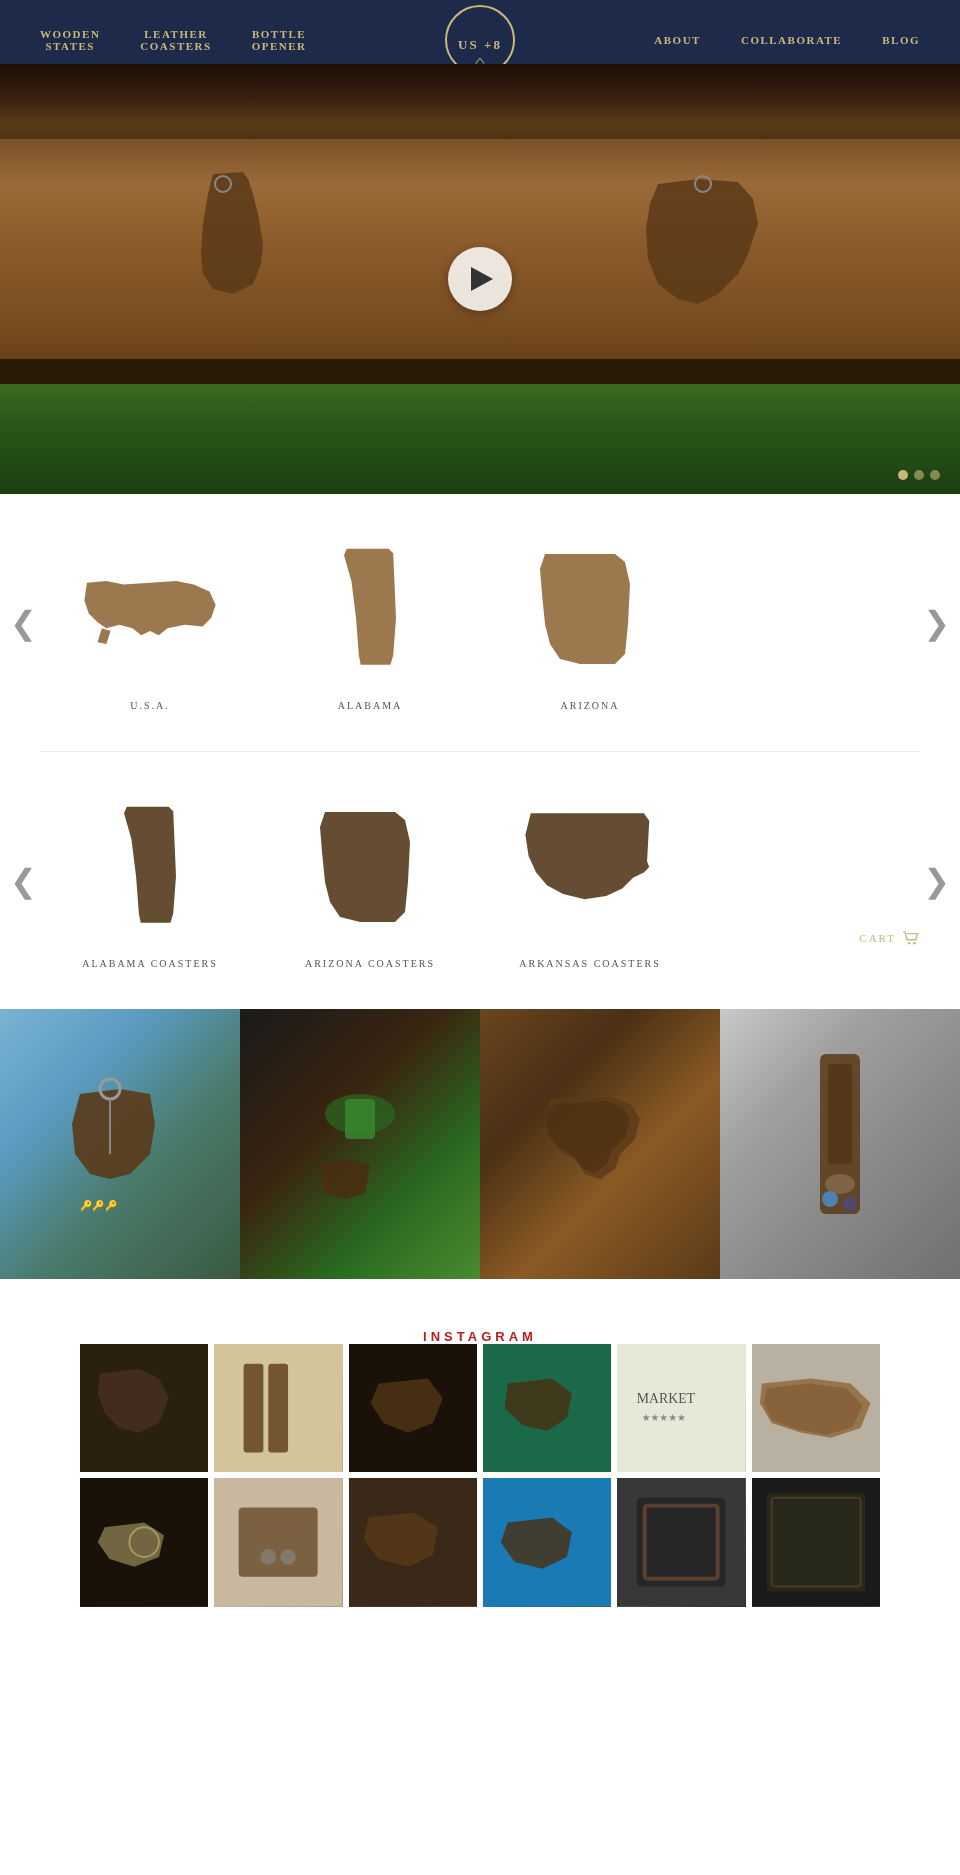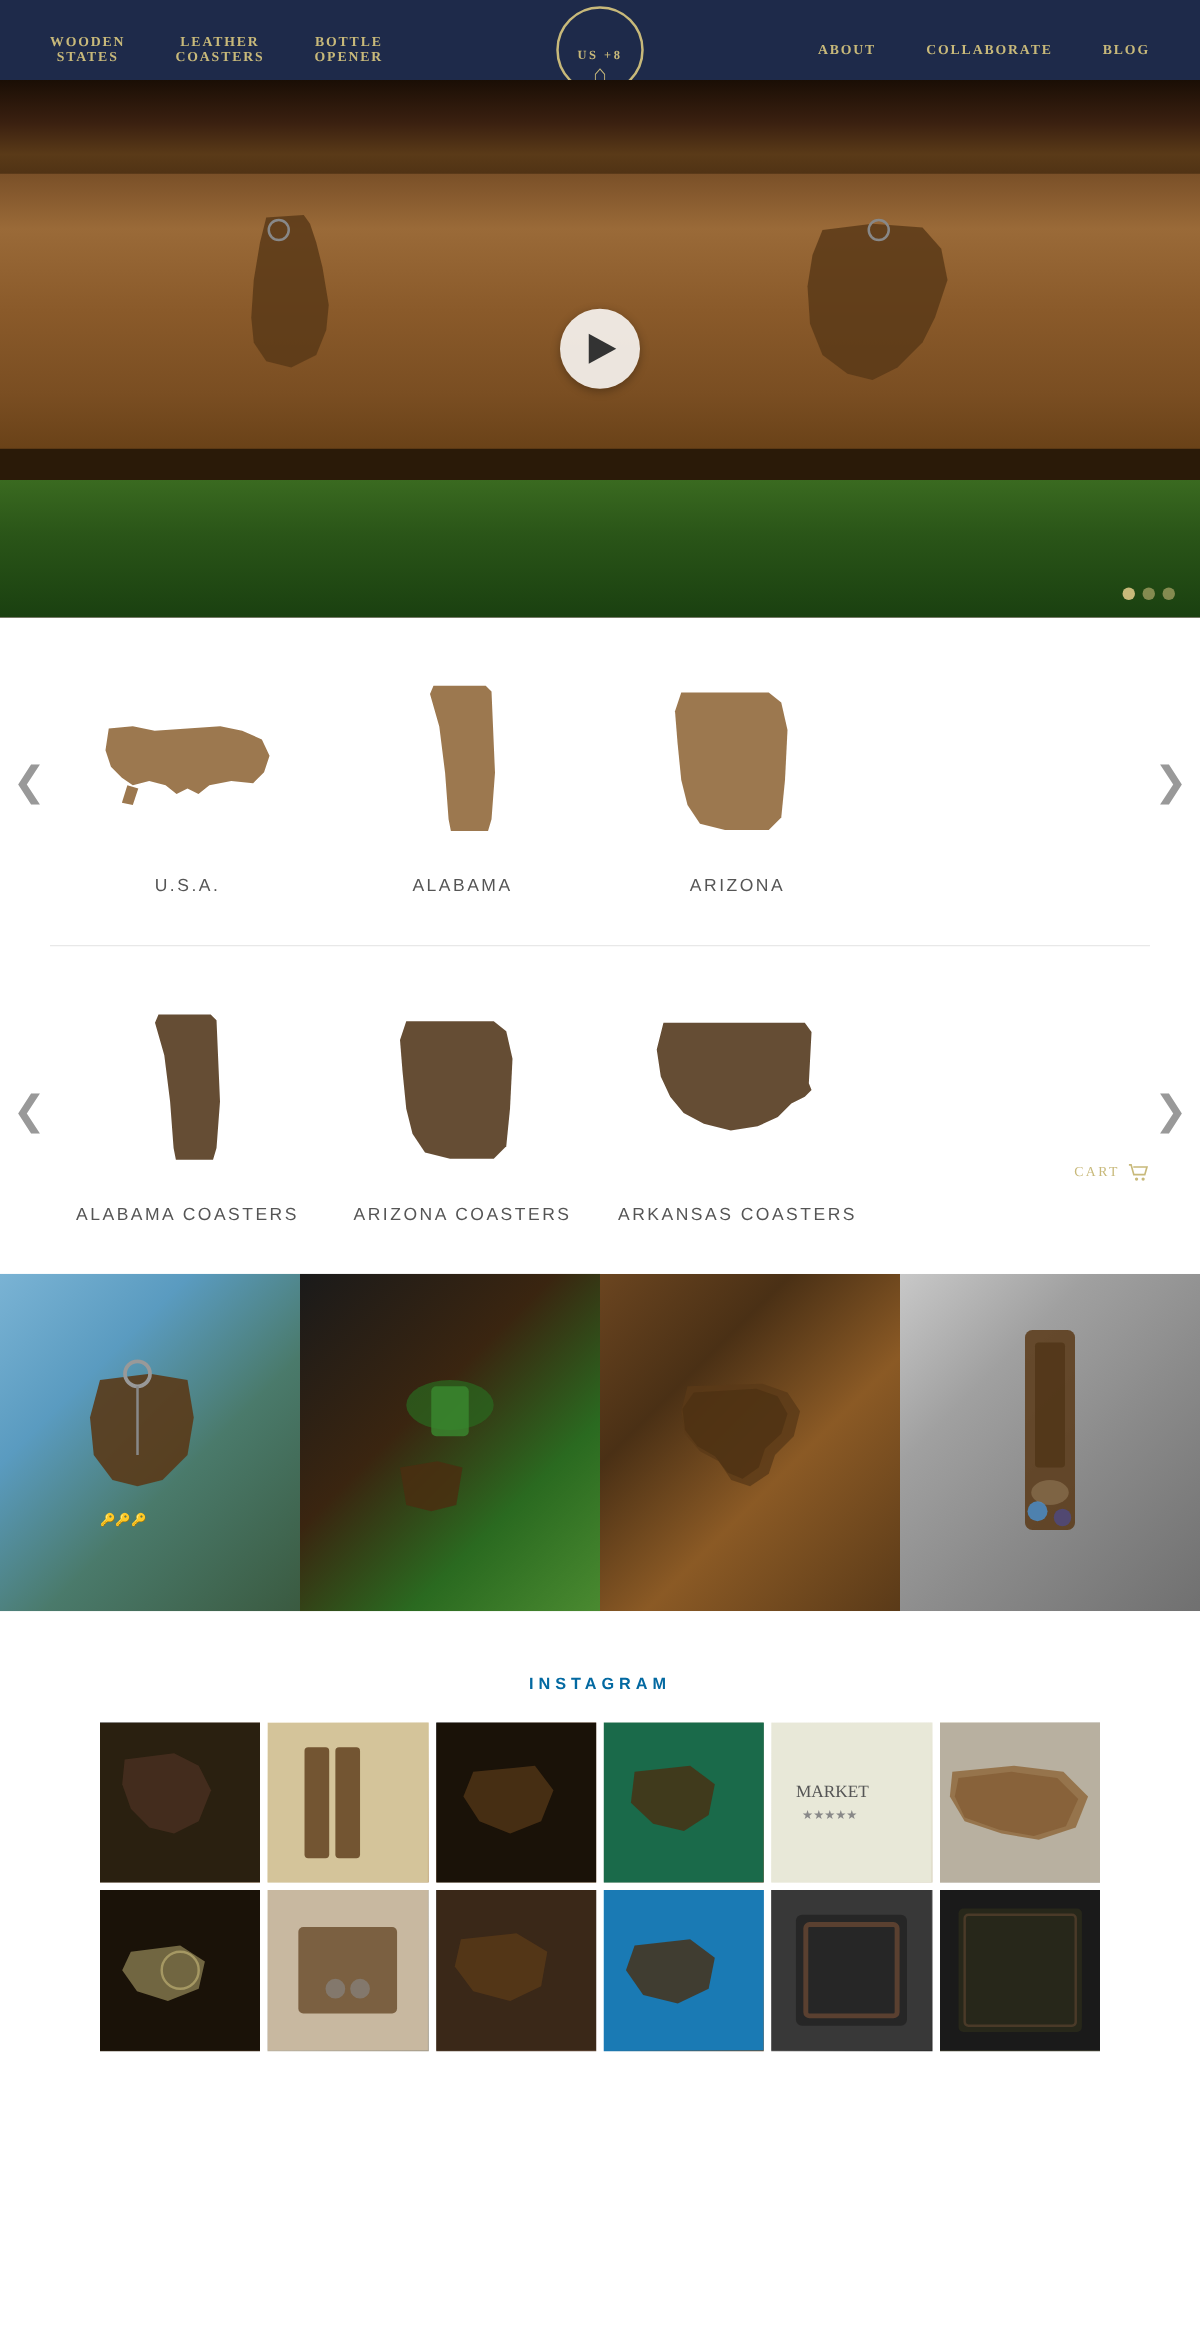--- a/index.html
+++ b/index.html
@@ -32,21 +32,21 @@
       background: #1e2a4a;
       border: 2px solid #c8b97a;
       border-radius: 50%;
       display: flex;
       align-items: center;
       justify-content: center;
       flex-direction: column;
     }
     .logo-text-top {
       color: #c8b97a;
-      font-size: 10px;
+      font-size: 13px;
       letter-spacing: 2px;
       margin-top: 36px;
     }
     .logo-arch {
       color: #c8b97a;
       font-size: 18px;
       line-height: 1;
     }
     .logo-text-bottom {
       color: #c8b97a;
@@ -151,26 +151,26 @@
     }
     .product-image-area {
       width: 160px;
       height: 150px;
       display: flex;
       align-items: center;
       justify-content: center;
       margin-bottom: 16px;
     }
     .product-label {
-      font-size: 14px;
+      font-size: 10px;
       letter-spacing: 2px;
       text-transform: uppercase;
       color: #555;
       text-align: right;
-      font-family: Liberation Sans, sans-serif;
+      font-family: Liberation Serif, serif;
     }
 
     
     .state-svg {
       width: 140px;
       height: 130px;
     }
 
     
     .photo-strip {
@@ -198,22 +198,21 @@
 
     
     .instagram-section {
       padding: 50px 80px 50px;
     }
     .instagram-title {
       text-align: center;
       font-size: 13px;
       letter-spacing: 4px;
       text-transform: uppercase;
-      color: #0369a1;
-      margin-bottom: 24px;
+      color: #b91c1c;
       font-family: Arial, sans-serif;
     }
     .instagram-grid {
       display: grid;
       grid-template-columns: repeat(6, 1fr);
       gap: 6px;
     }
     .instagram-item {
       aspect-ratio: 1;
       cursor: pointer;

